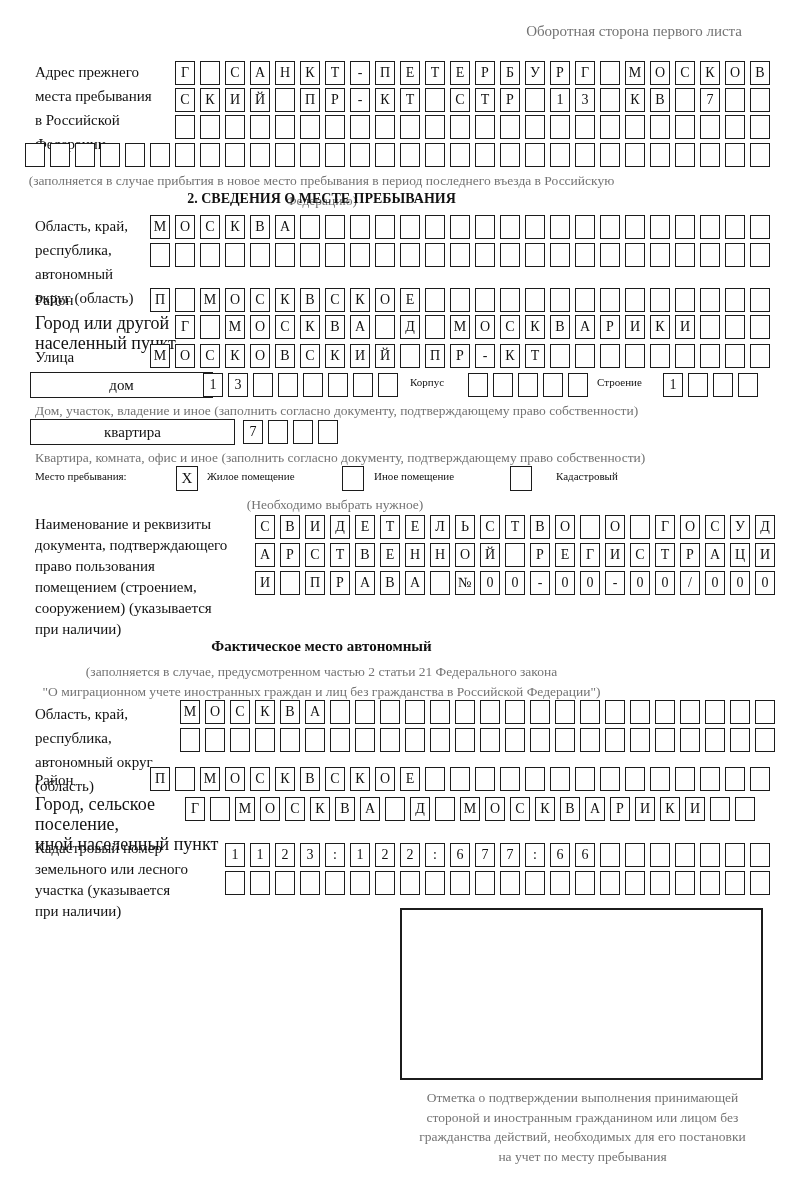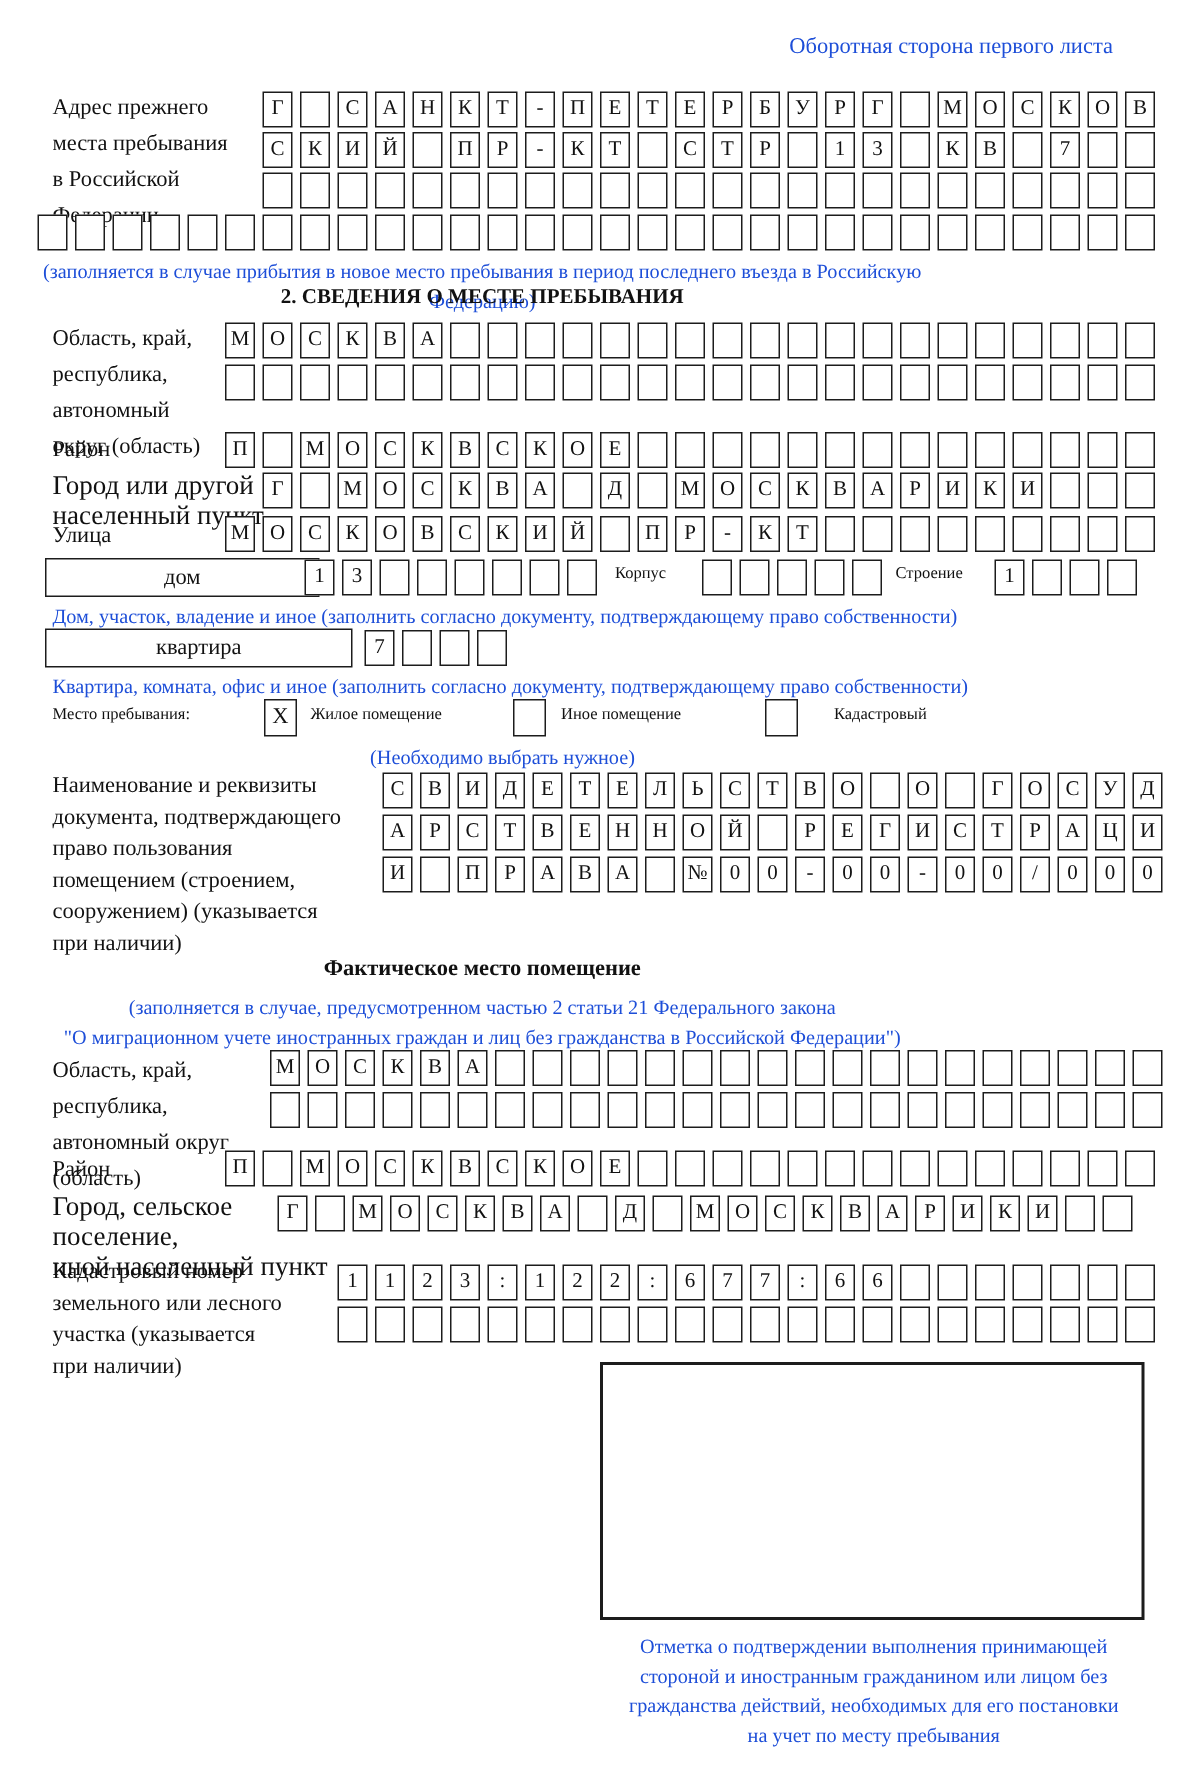--- a/index.html
+++ b/index.html
@@ -4,21 +4,21 @@
 <style>
   html,body{margin:0;padding:0;background:#fff;}
   .page{
     position:relative;width:800px;height:1180px;margin:0 auto;background:#fff;
     font-family:"Liberation Serif","DejaVu Serif",serif;color:#111;overflow:hidden;
   }
   .abs{position:absolute;}
   .label{font-size:15px;line-height:24px;white-space:pre-line;}
   .label-tight{font-size:18px;line-height:20px;white-space:pre-line;}
   .label-doc{font-size:15px;line-height:21px;white-space:pre-line;}
-  .note{font-size:13.5px;line-height:19.5px;color:#1d4ed8;}
+  .note{font-size:13.5px;line-height:19.5px;color:#737373;}
   .center{text-align:center;width:643px;left:0;}
   .title{font-weight:bold;font-size:14px;}
   .cells{display:flex;}
   .cell{
     box-sizing:border-box;flex:0 0 auto;width:20px;height:24px;margin-right:5px;
     border:1.6px solid #1c1c1c;display:inline-flex;align-items:center;justify-content:center;
     font-size:14px;line-height:1;background:#fff;
   }
   .widebox{
     box-sizing:border-box;border:1.6px solid #1c1c1c;height:26px;
@@ -417,21 +417,21 @@
       <span class="cell">0</span>
       <span class="cell">-</span>
       <span class="cell">0</span>
       <span class="cell">0</span>
       <span class="cell">/</span>
       <span class="cell">0</span>
       <span class="cell">0</span>
       <span class="cell">0</span>
     </div>
 
-  <div class="abs title center" style="top:638px;font-size:15px;">Фактическое место помещение</div>
+  <div class="abs title center" style="top:638px;font-size:15px;">Фактическое место автономный</div>
   <div class="abs note center" style="top:662px;">(заполняется в случае, предусмотренном частью 2 статьи 21 Федерального закона</div>
   <div class="abs note center" style="top:682px;">"О миграционном учете иностранных граждан и лиц без гражданства в Российской Федерации")</div>
 
   <div class="abs label" style="left:35px;top:702px;width:145px;">Область, край,
 республика,
 автономный округ
 (область)</div>
   <div class="abs cells" style="left:180px;top:700px;">
       <span class="cell">М</span>
       <span class="cell">О</span>

